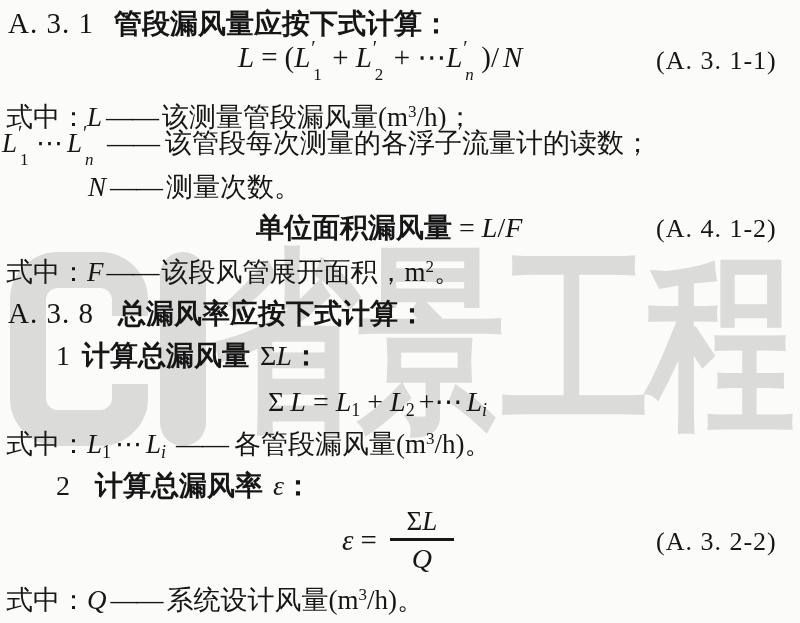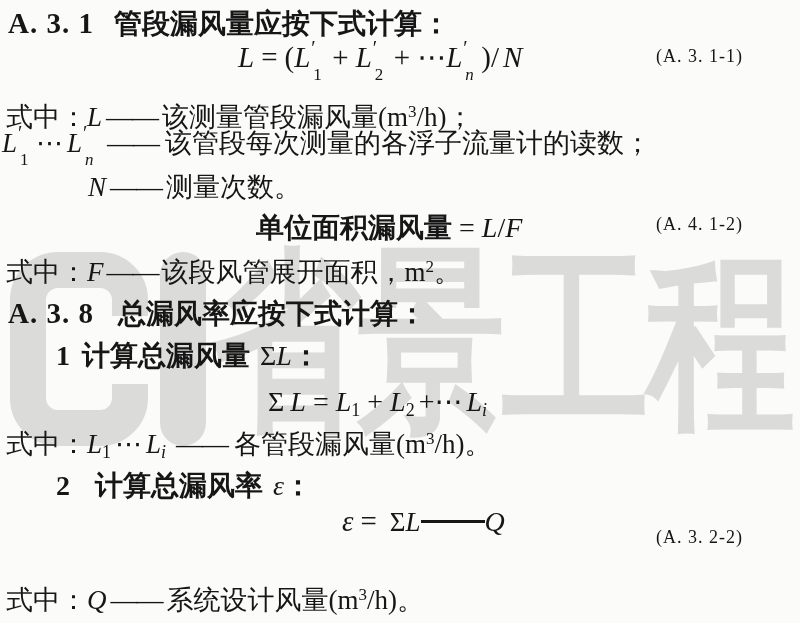--- a/index.html
+++ b/index.html
@@ -11,36 +11,36 @@
             font-weight:700;font-size:148px;line-height:148px;letter-spacing:-3px;
             transform:scaleY(1.32);transform-origin:top left;color:#dbdbd9;white-space:nowrap;}
   .wm-logo{position:absolute;left:10px;top:252px;width:198px;height:194px;}
   .wm-ring{position:absolute;left:0;top:0;width:138px;height:194px;border:36px solid #dbdbd9;
            border-radius:48px;box-sizing:border-box;}
   .wm-gap{position:absolute;left:100px;top:64px;width:40px;height:68px;background:#fbfbf9;}
   .wm-bar{position:absolute;left:150px;top:0;width:46px;height:194px;background:#dbdbd9;border-radius:24px;}
   
   .line{position:absolute;white-space:nowrap;z-index:1;line-height:34px;}
   .cjk-b{font-family:Liberation Serif, serif;font-weight:700;}
-  .serif-b{font-weight:700;letter-spacing:1px;}
+  .serif-b{font-weight:400;letter-spacing:1px;}
   i{font-style:italic;}
   .op{margin:0 7px;}
   .op2{margin:0 4px;}
-  .flabel{position:absolute;font-size:18px;letter-spacing:1px;z-index:1;}
+  .flabel{position:absolute;font-size:26px;letter-spacing:1px;z-index:1;}
   .sub{font-size:18px;vertical-align:-5px;line-height:0;}
   .sup{font-size:17px;vertical-align:9px;line-height:0;}
   .ps{display:inline-block;position:relative;width:15px;height:30px;vertical-align:-6px;}
   .ps .pr{position:absolute;left:1px;top:-12px;font-size:20px;}
   .ps .sb{position:absolute;left:3px;bottom:-2px;font-size:17px;line-height:0;}
   .it{font-style:italic;}
   .dash{letter-spacing:-1px;}
   
   .frac-row{position:absolute;left:342px;top:505px;display:flex;align-items:center;
             font-size:29px;z-index:1;}
-  .frac{display:inline-flex;flex-direction:row;align-items:center;margin-left:6px;}
+  .frac{display:inline-flex;flex-direction:column;align-items:center;margin-left:6px;}
   .fnum{font-size:27px;line-height:32px;}
   .fbar{width:64px;height:3px;background:#161616;margin:1px 0 2px 0;}
   .fden{font-size:28px;line-height:32px;}
 </style>
 </head>
 <body>
 
 <div class="page">
 
   <div class="wm-layer">

